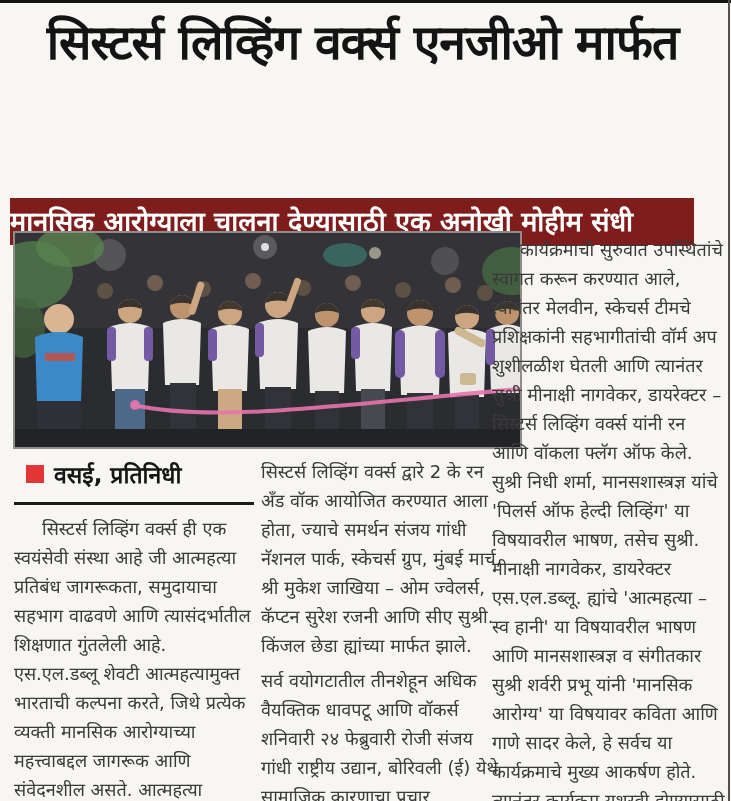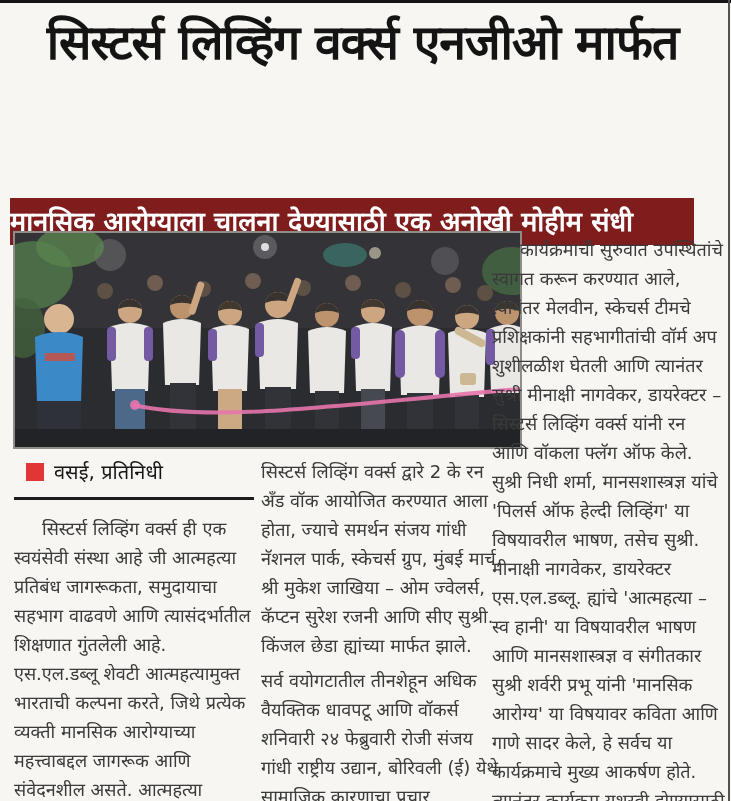--- a/index.html
+++ b/index.html
@@ -55,21 +55,21 @@
     padding-bottom:12px;
   }
   .byline-inner{
     display:flex;align-items:center;gap:10px;
     padding-left:12px;
   }
   .byline-square{
     width:18px;height:18px;background:#e03636;flex:0 0 auto;
   }
   .byline-text{
-    font-weight:400;font-size:20px;color:#161616;
+    font-weight:700;font-size:23px;color:#161616;
   }
   .bodycol{
     position:absolute;
     font-size:18px;
     line-height:29px;
     color:#3a3a3a;
     text-align:left;
   }
   .bodycol p{margin:0 0 6px 0;}
   .indent{text-indent:28px;}

